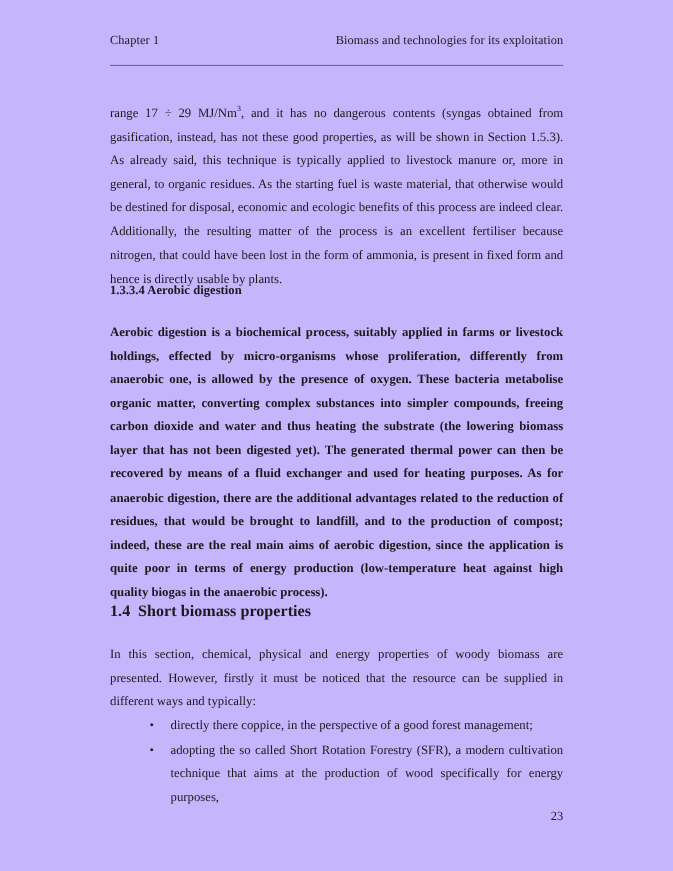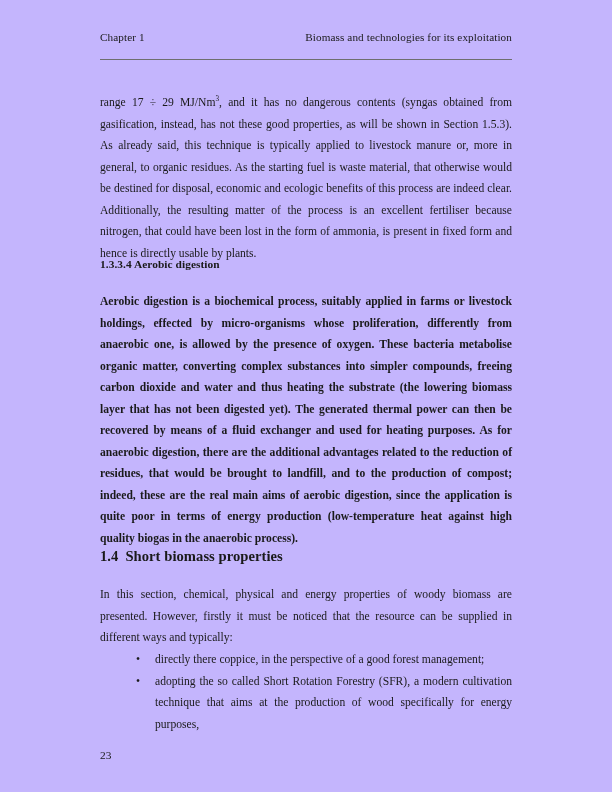--- a/index.html
+++ b/index.html
@@ -113,24 +113,23 @@
     font-size: 11.6px;
     line-height: 21.5px;
   }
 
   
   .page-number {
     position: absolute;
     left: 0;
     top: 735px;
     width: 412px;
-    text-align: left;
+    text-align: right;
     font-size: 11.4px;
     line-height: 15px;
-    margin-top: 13px;
   }
 </style>
 </head>
 <body>
 
 <div class="page">
   <div class="content">
 
     <div class="header">
       <span class="header-left">Chapter 1</span>

